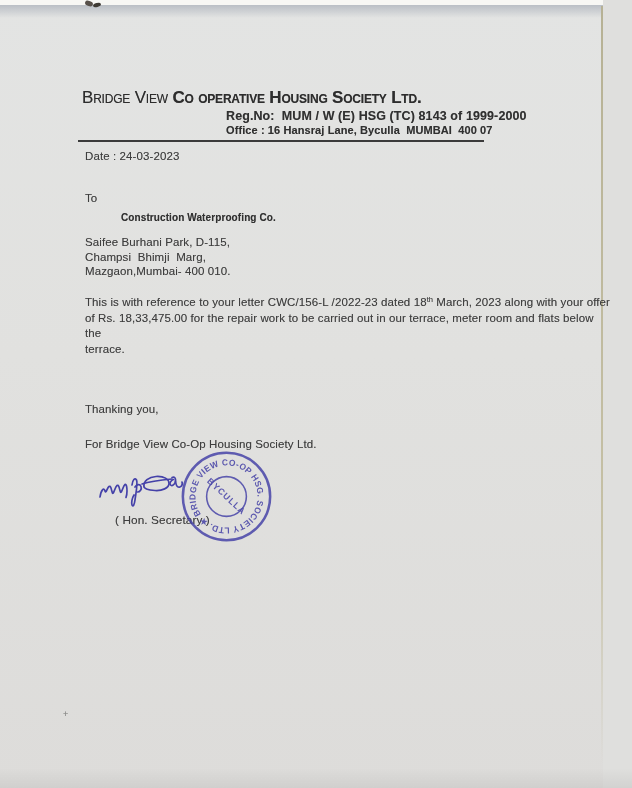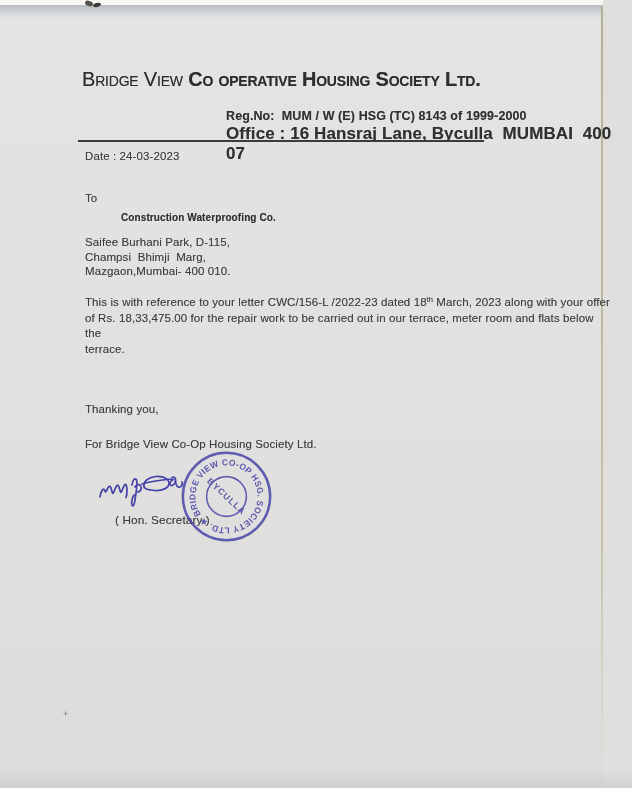--- a/index.html
+++ b/index.html
@@ -31,28 +31,28 @@
   .bottom-shade { left:0; top:768px; width:632px; height:20px;
     background:linear-gradient(180deg, rgba(0,0,0,0), rgba(0,0,0,.06)); }
   .blob1 { left:85px; top:1px; width:8px; height:5px; background:#57504a;
     border-radius:45%; transform:rotate(18deg); }
   .blob2 { left:93px; top:3px; width:8px; height:4px; background:#3e3a34;
     border-radius:50%; transform:rotate(-14deg); }
   .plus-mark { left:63px; top:709px; color:#8f8f8d; font-size:9px; }
 
   
   .title {
-    left:82px; top:68px; white-space:nowrap;
-    font-variant:small-caps; font-size:20px; letter-spacing:-.2px;
+    left:82px; top:88px; white-space:nowrap;
+    font-variant:small-caps; font-size:17px; letter-spacing:-.2px;
     color:#2d2d2d; text-shadow:0 0 .6px rgba(45,45,45,.5);
   }
   .title .light { font-weight:500; }
   .title .heavy { font-weight:700; }
   .reg    { left:190px; top:109px; font-size:12.5px; }
-  .office { left:190px; top:124px; font-size:17px; }
+  .office { left:190px; top:124px; font-size:11px; }
   .divider { left:78px; top:140px; width:406px; height:2px; background:#3b3b3b; }
 
   .date-line { left:85px; top:150px; }
   .to-line   { left:85px; top:192px; }
   .company   { left:85px; top:212px; font-size:10px; }
   .address   { left:85px; top:235px; line-height:14.6px; }
 
   .para1 { left:85px; top:292px; width:516px; line-height:15.6px; }
   .para2 { left:85px; top:347px; width:516px; line-height:15.6px; }
   sup.ord { font-size:7.5px; vertical-align:4px; letter-spacing:0; }

